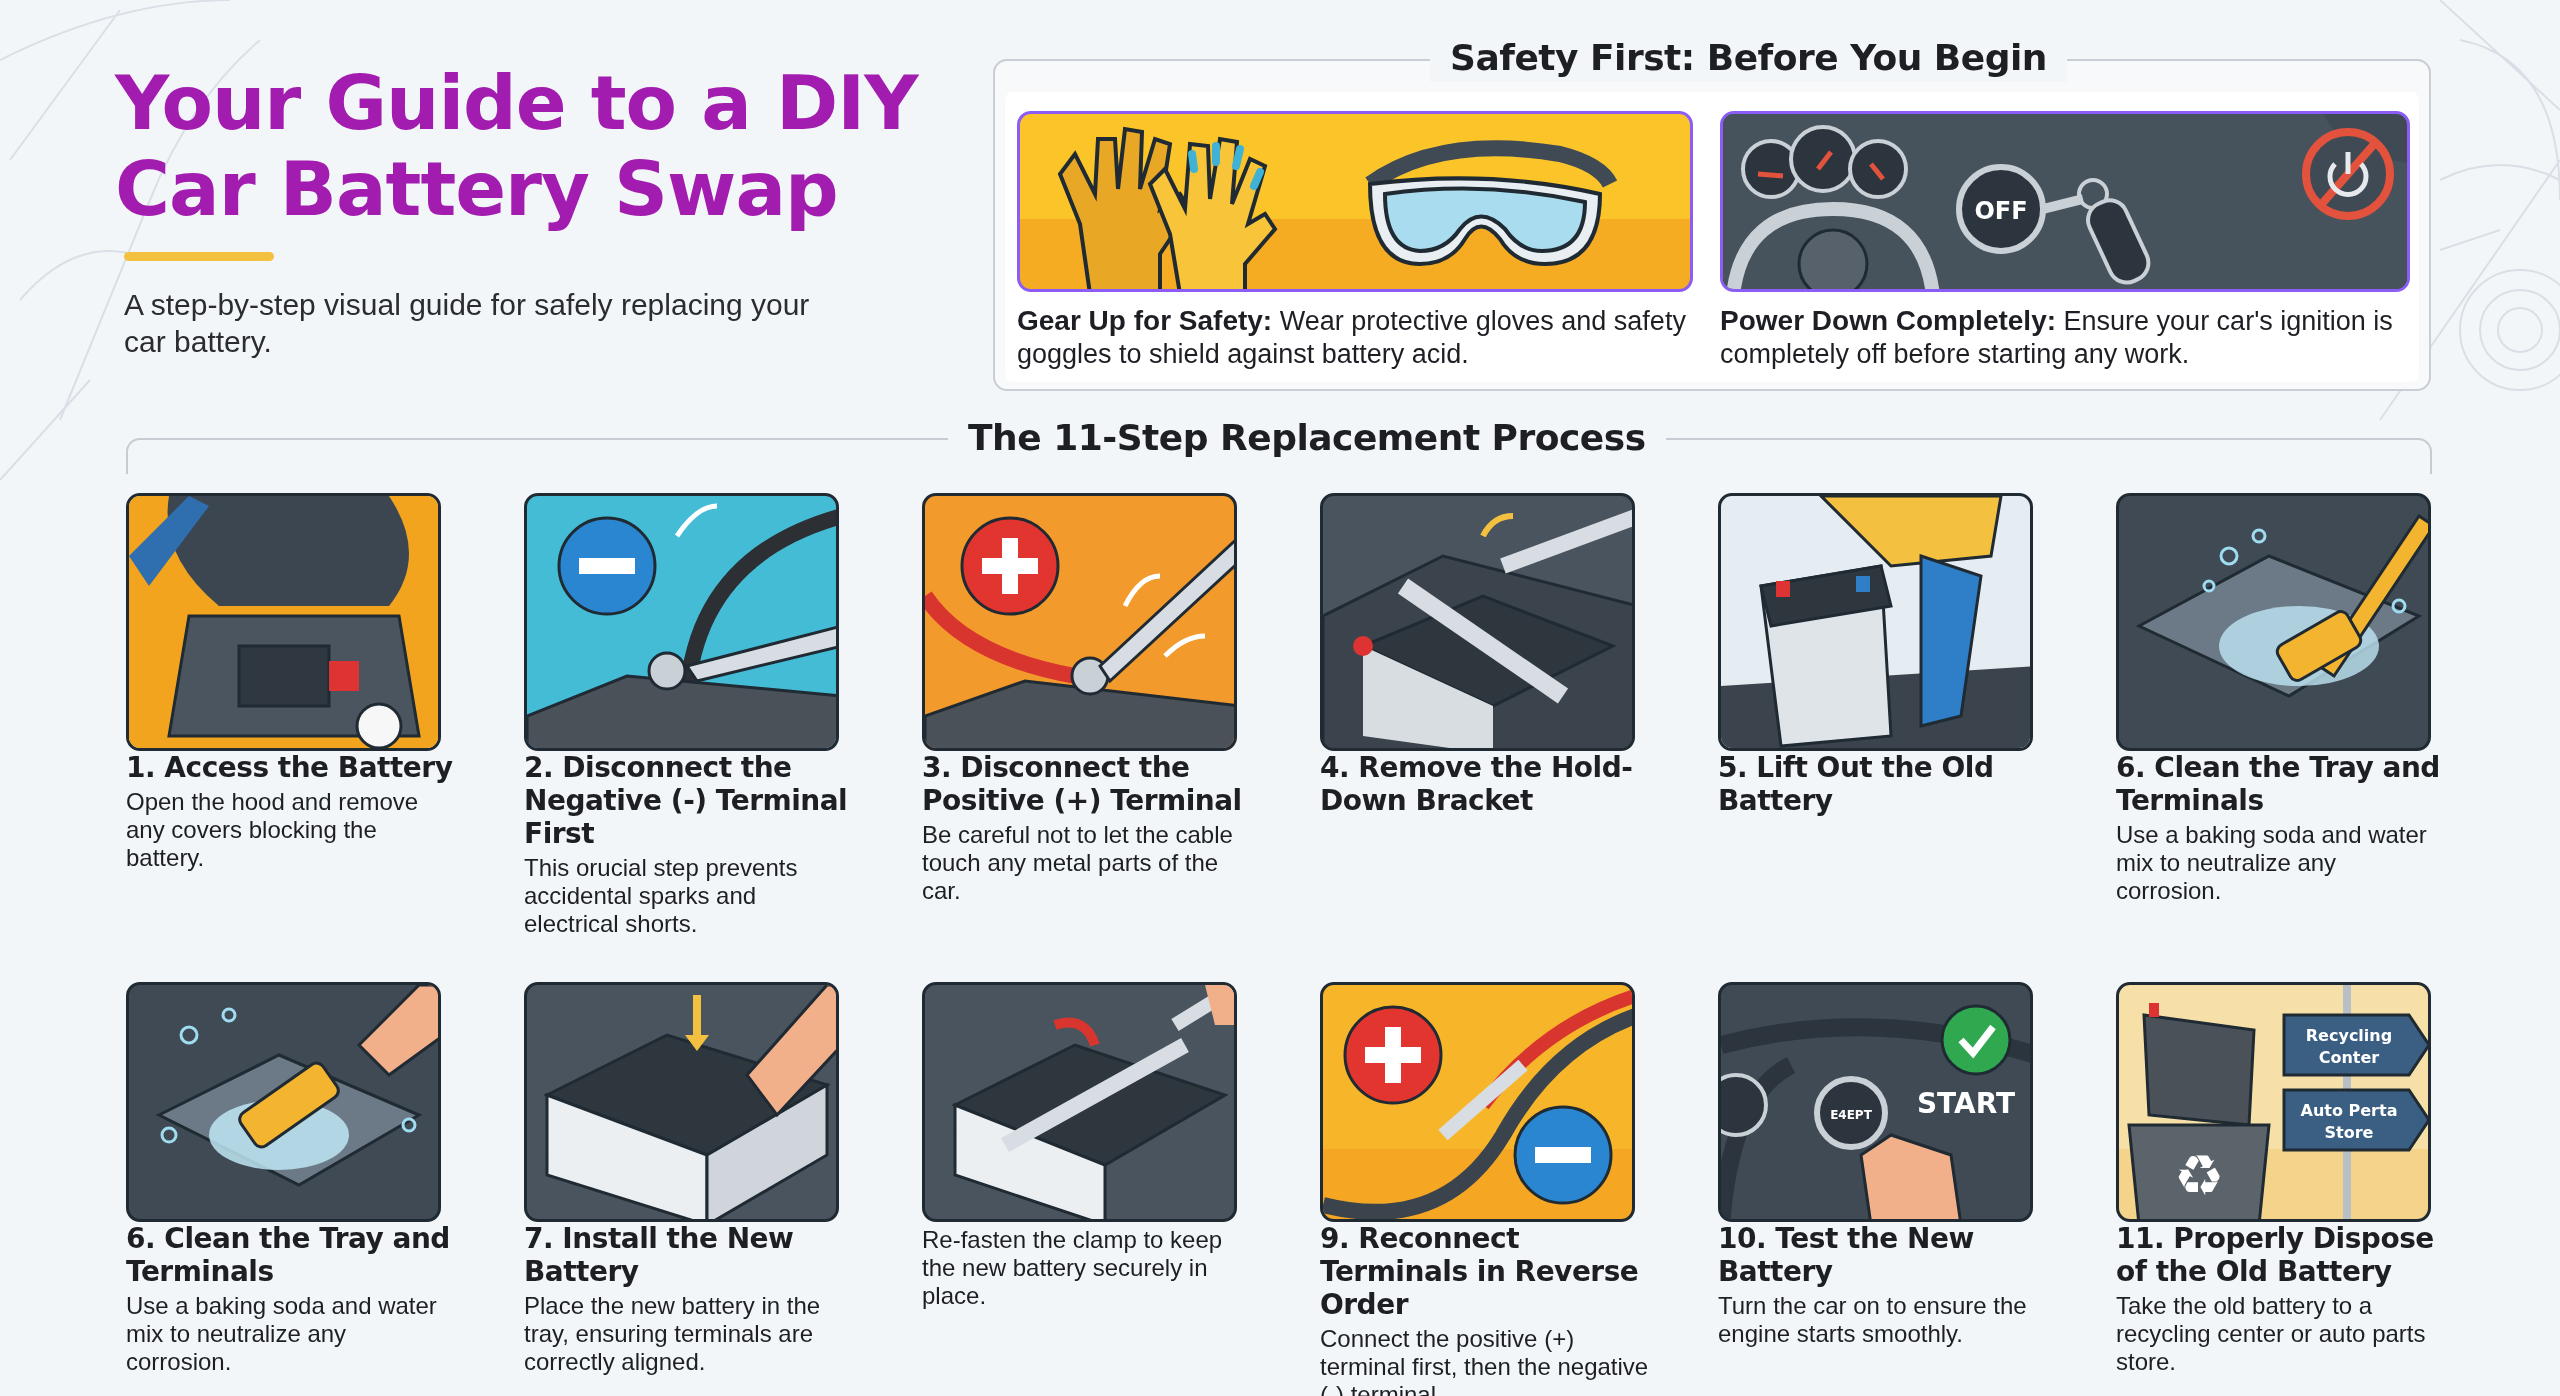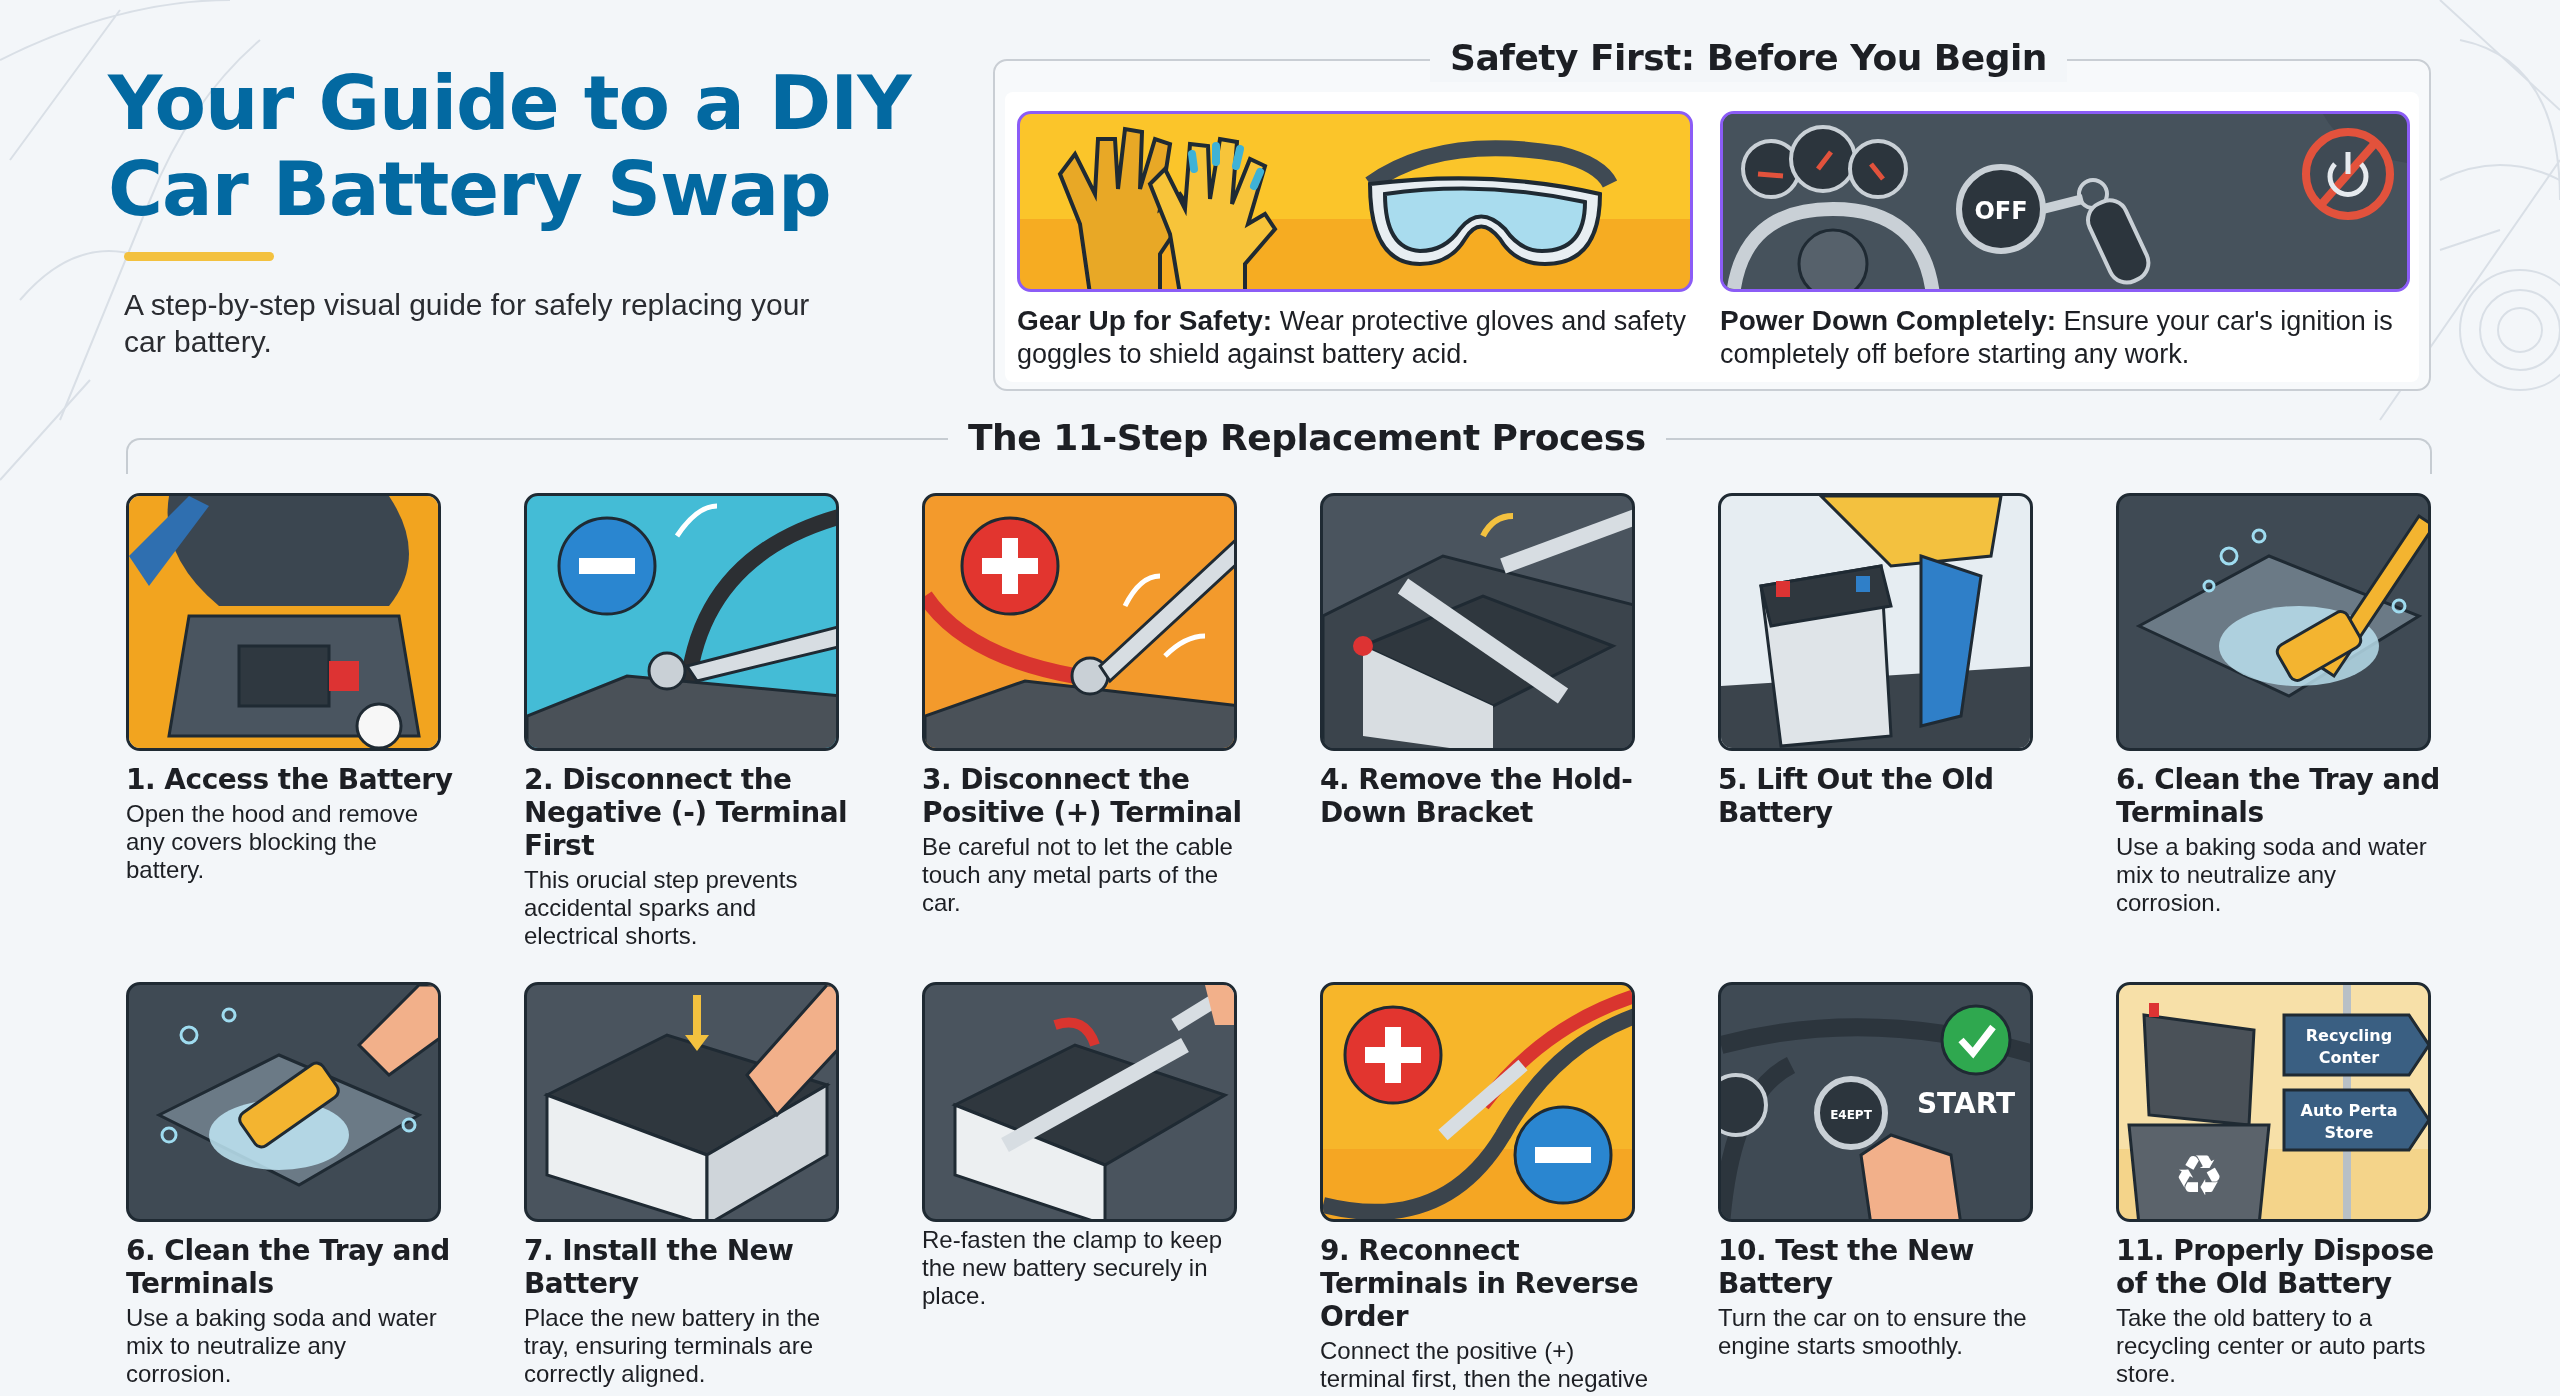--- a/index.html
+++ b/index.html
@@ -1,40 +1,40 @@
 <!DOCTYPE html>
 <html><head>
 <meta charset="utf-8">
 <style>
   *{box-sizing:border-box;margin:0;padding:0}
   html,body{width:2560px;height:1396px;overflow:hidden}
   body{background:#f3f6f9;font-family:"Liberation Sans","DejaVu Sans",sans-serif;color:#1d1f24;position:relative}
   .bgart{position:absolute;inset:0;pointer-events:none}
-  .title{position:absolute;left:108px;top:60px;font-family:"DejaVu Sans",sans-serif;font-weight:bold;font-size:75px;line-height:86px;color:#0369a1;letter-spacing:-1px}
+  .title{position:absolute;left:115px;top:60px;font-family:"DejaVu Sans",sans-serif;font-weight:bold;font-size:75px;line-height:86px;color:#a21caf;letter-spacing:-1px}
   .accent{position:absolute;left:124px;top:252px;width:150px;height:9px;border-radius:5px;background:#f3c13f}
   .subtitle{position:absolute;left:124px;top:286px;font-size:30px;line-height:37px;color:#2a2c31;width:720px}
 
   .safety{position:absolute;left:993px;top:59px;width:1438px;height:332px;border:2px solid #c9ced4;border-radius:14px;background:#f7f9fb}
   .safety-title{position:absolute;left:1430px;top:34px;padding:0 20px;background:#f3f6f9;font-family:"DejaVu Sans",sans-serif;font-weight:bold;font-size:36px;line-height:48px;color:#1d1f24;letter-spacing:-0.5px}
   .safety-inner{position:absolute;left:1005px;top:92px;width:1414px;height:290px;background:#fff;border-radius:8px}
   .sp{position:absolute;border:3px solid #8b5cf6;border-radius:14px;overflow:hidden}
   .sp1{left:1017px;top:111px;width:676px;height:181px;background:linear-gradient(#fbc52a 0 60%,#f6ac22 60%)}
   .sp2{left:1720px;top:111px;width:690px;height:181px;background:#3f4a54}
   .stext{position:absolute;top:304px;font-size:27px;line-height:33px;color:#1d1f24}
   .stext b{font-family:Liberation Sans, sans-serif;font-weight:bold;font-size:28px}
   .st1{left:1017px;width:680px}
   .st2{left:1720px;width:700px}
 
   .process-title{position:absolute;left:948px;top:414px;padding:0 20px;background:#f3f6f9;font-family:"DejaVu Sans",sans-serif;font-weight:bold;font-size:36px;line-height:48px;color:#1d1f24;letter-spacing:-0.5px}
   .bracket{position:absolute;left:126px;top:438px;width:2306px;height:36px;border:2px solid #c6ccd2;border-bottom:none;border-radius:14px 14px 0 0}
 
   .card{position:absolute;width:330px}
   .card .img{width:315px;height:258px;border:3px solid #1f2a33;border-radius:14px;overflow:hidden;position:relative}
   .row2 .img{height:240px}
-  .card h3{font-family:"DejaVu Sans",sans-serif;font-weight:bold;font-size:28px;line-height:33px;color:#1d1f24;margin-top:12px;letter-spacing:-0.5px}
+  .card h3{font-family:"DejaVu Sans",sans-serif;font-weight:bold;font-size:28px;line-height:33px;color:#1d1f24;letter-spacing:-0.5px}
   .card p{font-size:24px;line-height:28px;color:#1d1f24;margin-top:4px}
   svg{display:block}
 </style>
 </head>
 <body>
 
 <svg class="bgart" width="2560" height="1396">
   <g fill="none" stroke="#d9dfe6" stroke-width="2">
     <path d="M0 60 Q120 0 230 0 M10 160 L120 10 M60 420 L150 200 Q190 100 260 40"></path>
     <path d="M20 300 Q80 230 150 260 M0 480 L90 380"></path>

